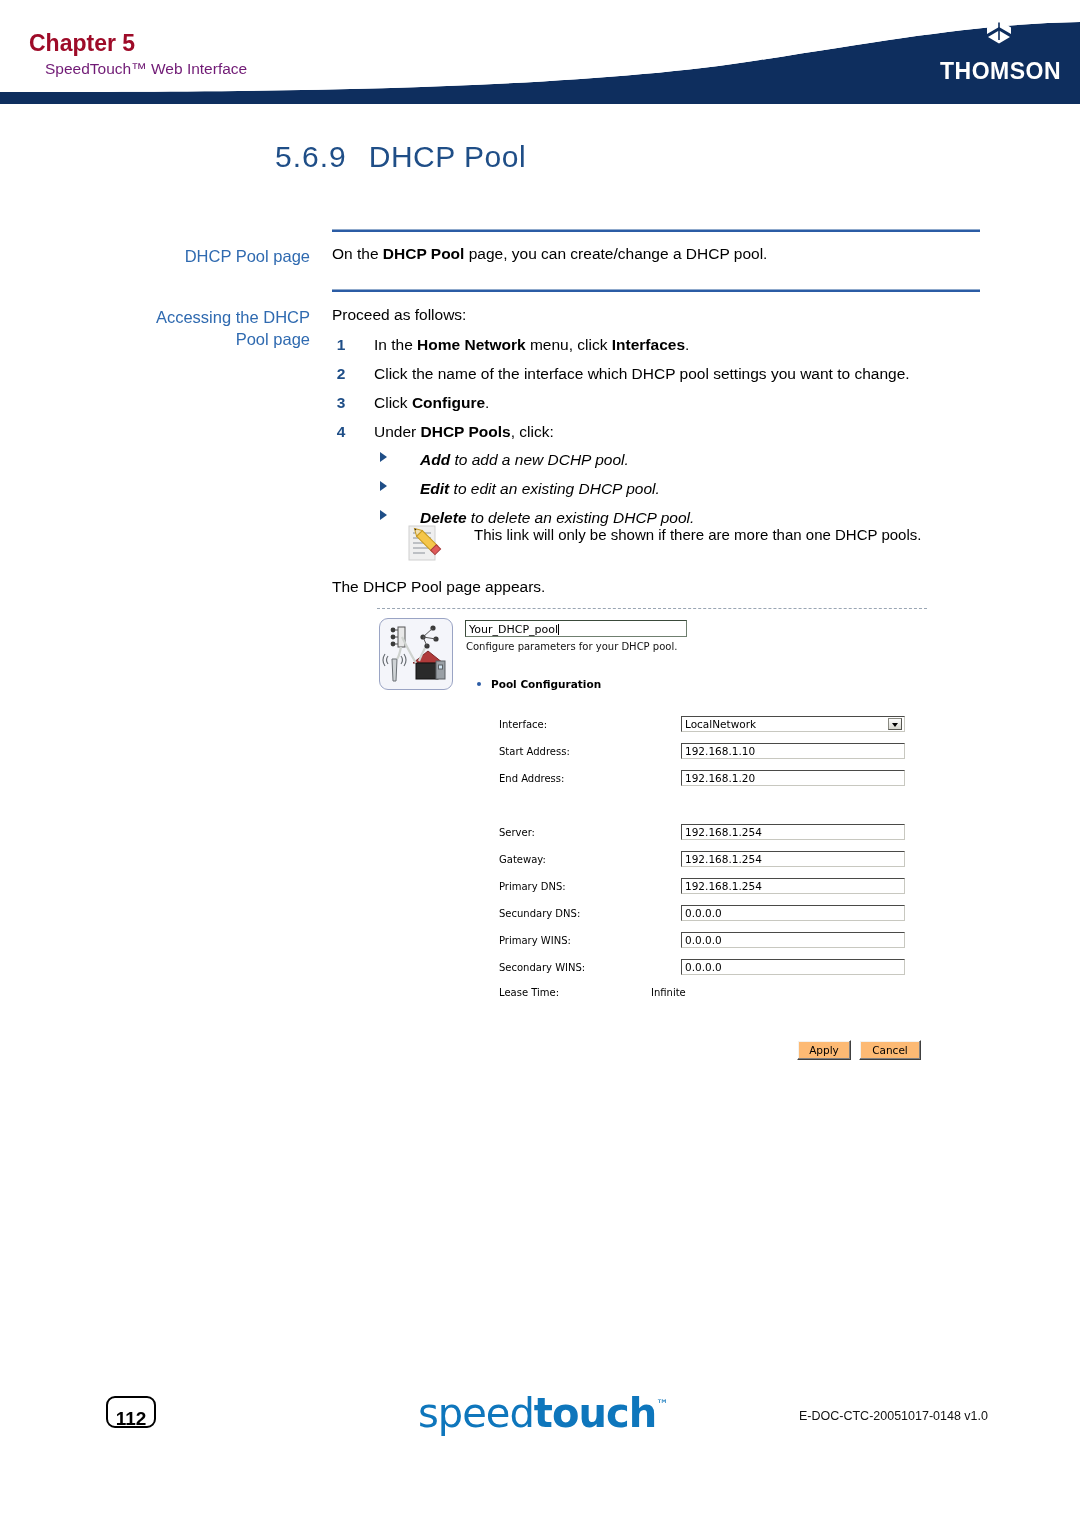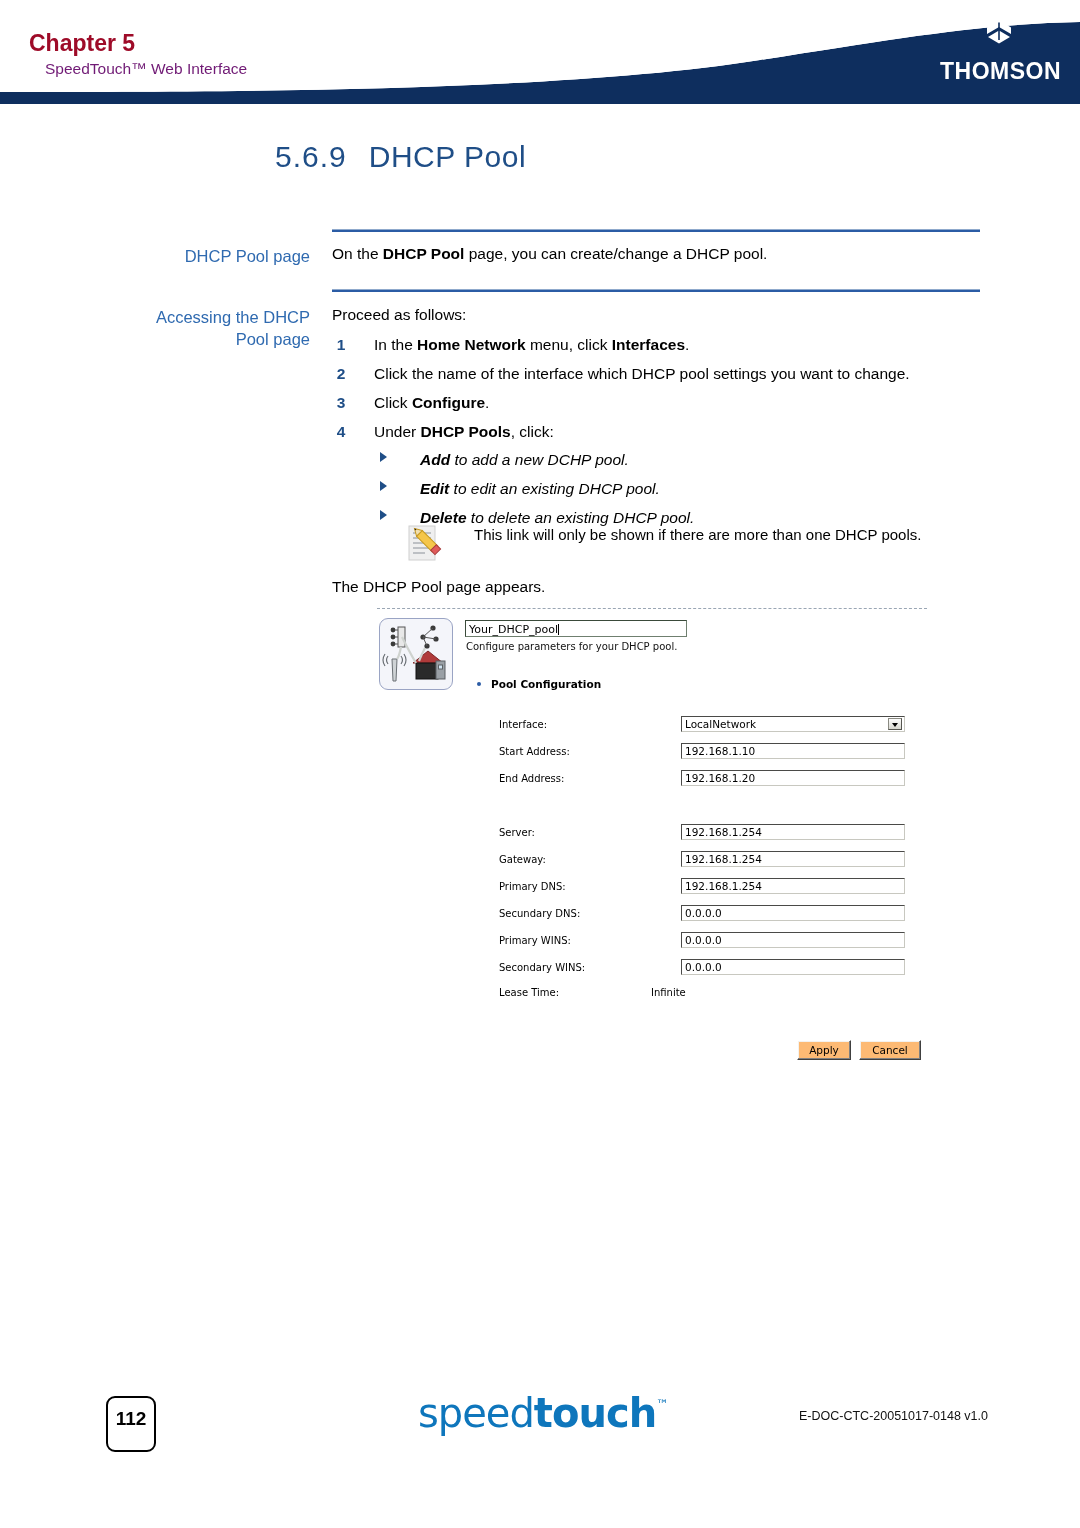--- a/index.html
+++ b/index.html
@@ -353,21 +353,21 @@
   }
   .btn.apply { left: 0; width: 54px; }
   .btn.cancel { left: 62px; width: 62px; }
 
   
   .page-num-box {
     position: absolute;
     left: 106px;
     top: 1396px;
     width: 50px;
-    height: 56px;
+    height: 32px;
     border: 2px solid #000;
     border-radius: 9px;
     box-sizing: border-box;
     text-align: center;
     line-height: 41px;
     font-size: 19px;
     font-weight: bold;
     color: #000;
   }
   .st-logo {

